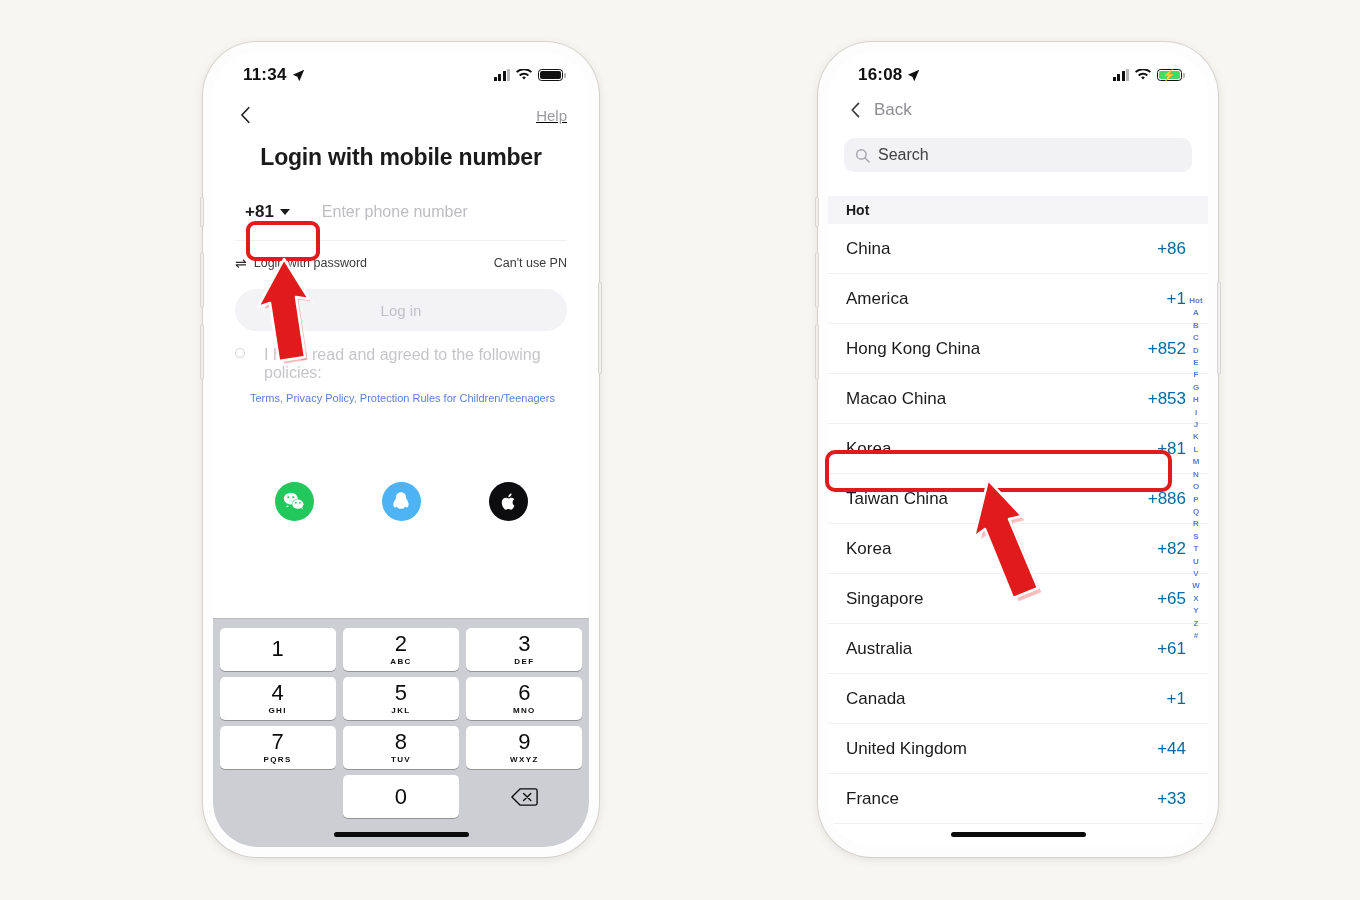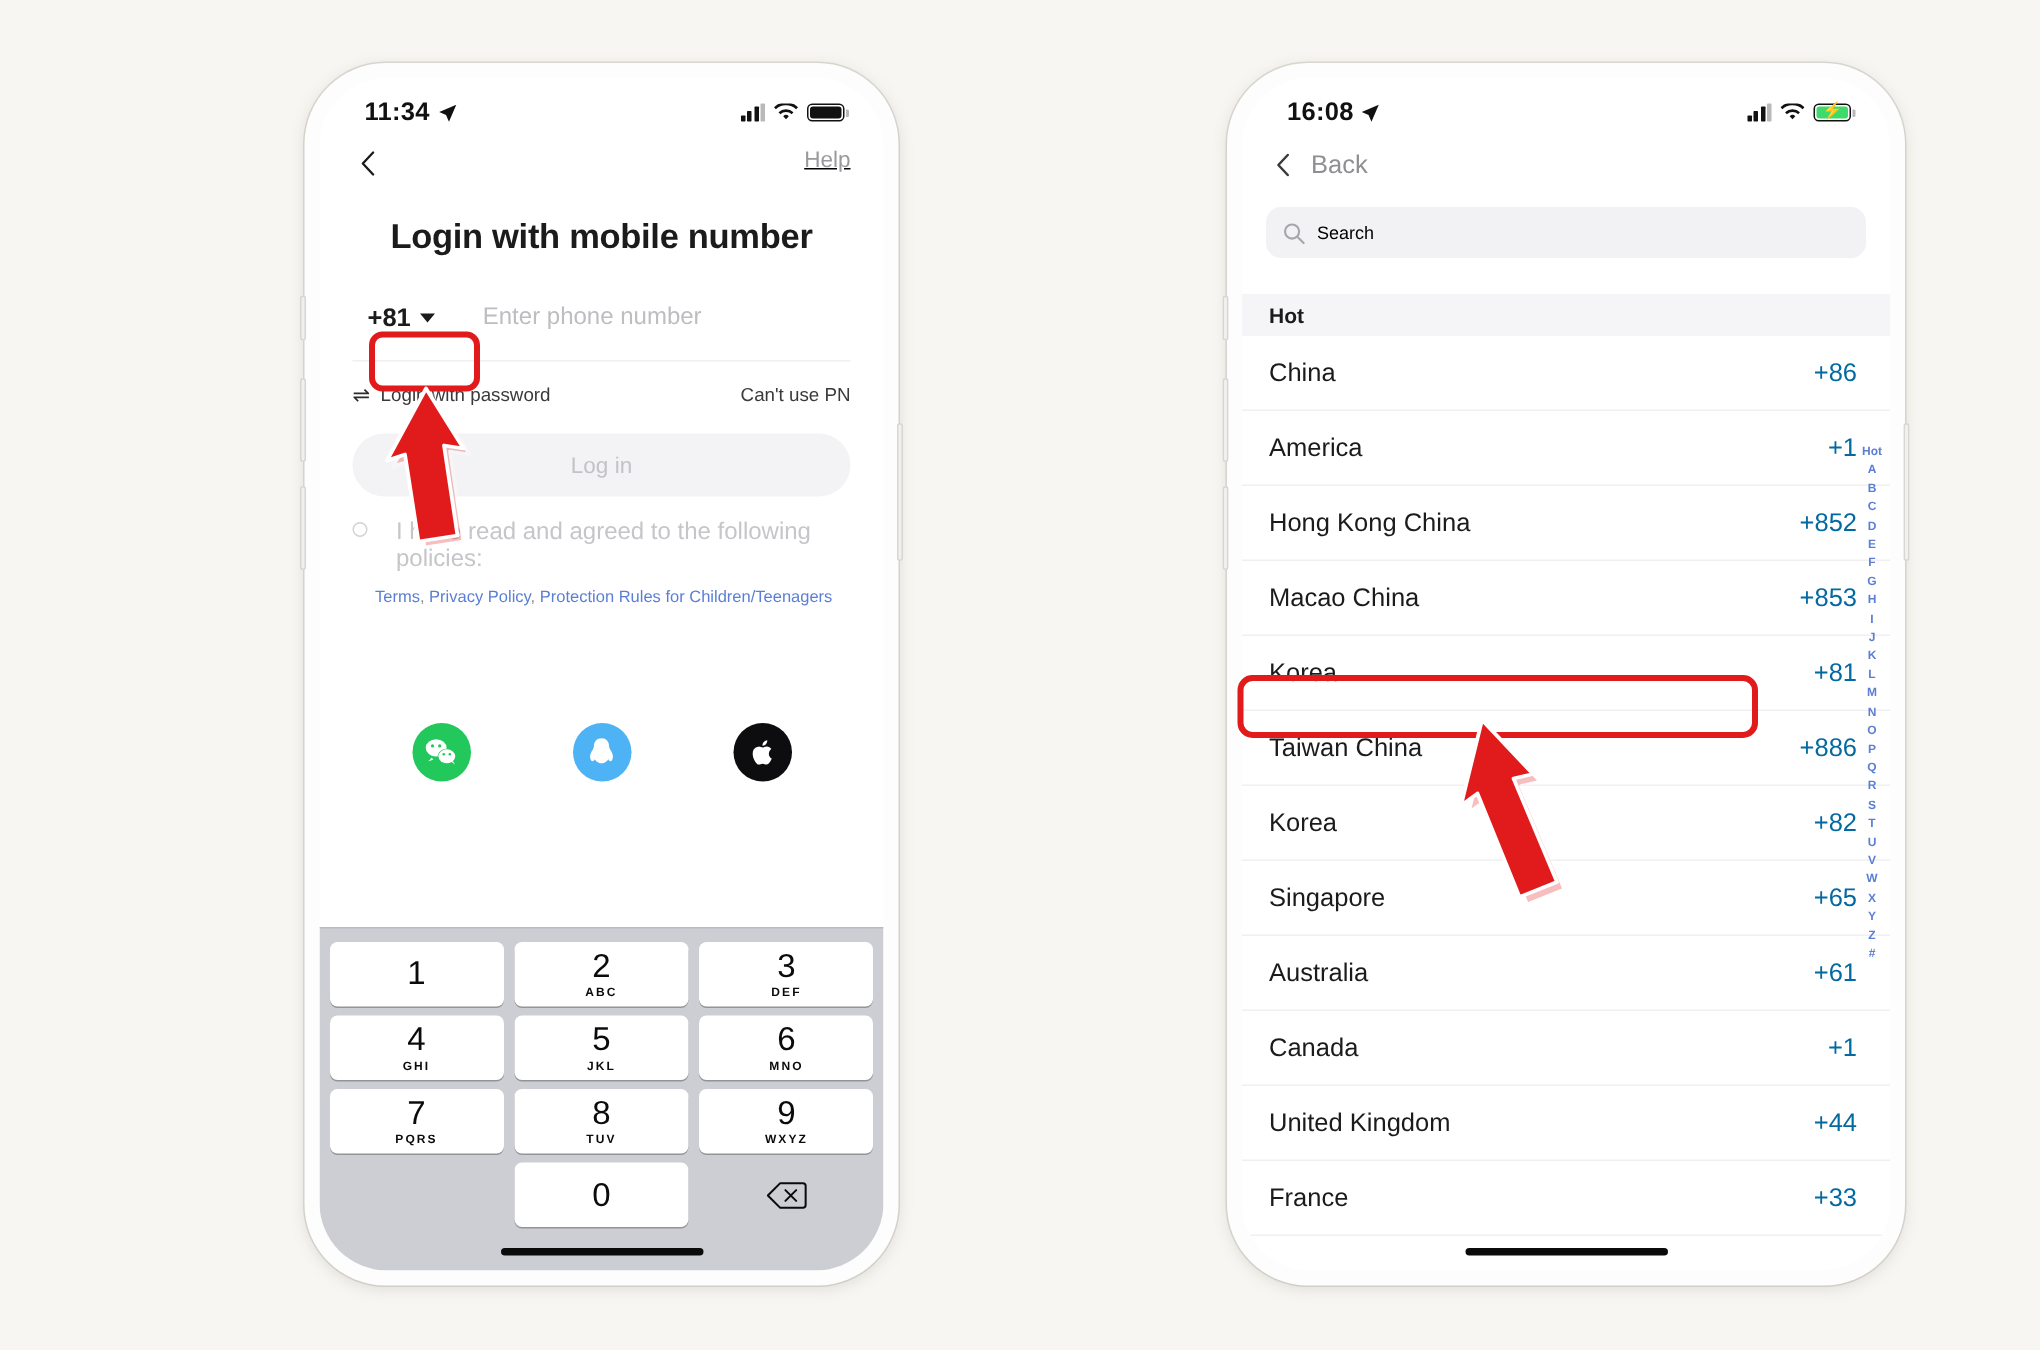--- a/index.html
+++ b/index.html
@@ -12,21 +12,21 @@
   .stage { position: relative; width: 1360px; height: 900px; }
 
   
   .phone {
     position: absolute;
     background: #fdfdfd;
     border-radius: 54px;
     box-shadow: 0 2px 10px rgba(120,115,105,.18), 0 0 0 1px rgba(190,186,178,.45);
   }
   .phone.left  { left: 203px; top: 42px;  width: 396px; height: 815px; }
-  .phone.right { left: 818px; top: 42px;  width: 452px; height: 815px; }
+  .phone.right { left: 818px; top: 42px;  width: 400px; height: 815px; }
 
   .screen {
     position: absolute; left: 10px; top: 10px; right: 10px; bottom: 10px;
     border-radius: 45px; background: #ffffff; overflow: hidden;
   }
 
   
   .btn-side { position: absolute; background: #f1f0ee; border-radius: 3px;
               box-shadow: inset 0 0 0 1px rgba(205,202,196,.7); }
   .phone.left  .mute  { left: -3px; top: 155px; width: 4px; height: 30px; }
@@ -62,21 +62,21 @@
                  width:2px; height:5px; background:#b9b9bb; border-radius:0 1px 1px 0; }
   .batt .fill { position: absolute; left: 1.2px; top: 1.2px; bottom: 1.2px;
                 right: 1.2px; background: #111; border-radius: 2px; }
   .batt.charging { border-color: #111; }
   .batt.charging .fill { background: #3ddc6a; }
   .batt .bolt { position: absolute; left: 50%; top: 50%;
                 transform: translate(-50%,-50%); font-size: 11px;
                 line-height: 1; color: #111; font-weight: 700; }
 
   
-  .nav-left { display: flex; align-items: flex-start; justify-content: space-between;
+  .nav-left { display: flex; align-items: center; justify-content: space-between;
               padding: 6px 22px 0 22px; height: 40px; text-decoration: underline; }
   .chev-back { width: 22px; height: 22px; }
   .help-link { font-size: 15px; color: #9a9a9e; }
 
   .login-title { text-align: center; font-size: 23px; font-weight: 700;
                  color: #1b1b1b; margin-top: 12px; letter-spacing: -.2px; }
   .login-sub { text-align: center; font-size: 11.5px; color: #c9c9cd;
                line-height: 1.55; margin: 9px 26px 0 26px; }
 
   .phone-row { margin: 26px 22px 0 22px; display: flex; align-items: center;
@@ -132,21 +132,21 @@
   .home-bar { width: 135px; height: 5px; border-radius: 3px; background: #0b0b0c; }
 
   
   .nav-right { display: flex; align-items: center; gap: 8px;
                padding: 4px 0 10px 18px; height: 42px; background: #fff; }
   .back-label { font-size: 17px; color: #8e8e93; }
 
   .search-wrap { padding: 4px 16px 10px 16px; background: #fff; }
   .search-box { height: 34px; border-radius: 10px; background: #f2f2f4;
                 display: flex; align-items: center; gap: 8px; padding: 0 11px; }
-  .search-ph { font-size: 12px; color: #000000; }
+  .search-ph { font-size: 16px; color: #404040; }
 
   .sec-gap { height: 14px; background: #fff; }
   .sec-head { background: #f5f5f7; padding: 6px 18px; font-size: 14px;
               font-weight: 700; color: #1b1b1b; }
 
   .ctry-list { background: #fff; }
   .ctry { display: flex; align-items: center; justify-content: space-between;
           padding: 0 22px 0 18px; height: 50px;
           border-bottom: 1px solid #f0f0f2; }
   .ctry-name { font-size: 17px; color: #1b1b1b; }

